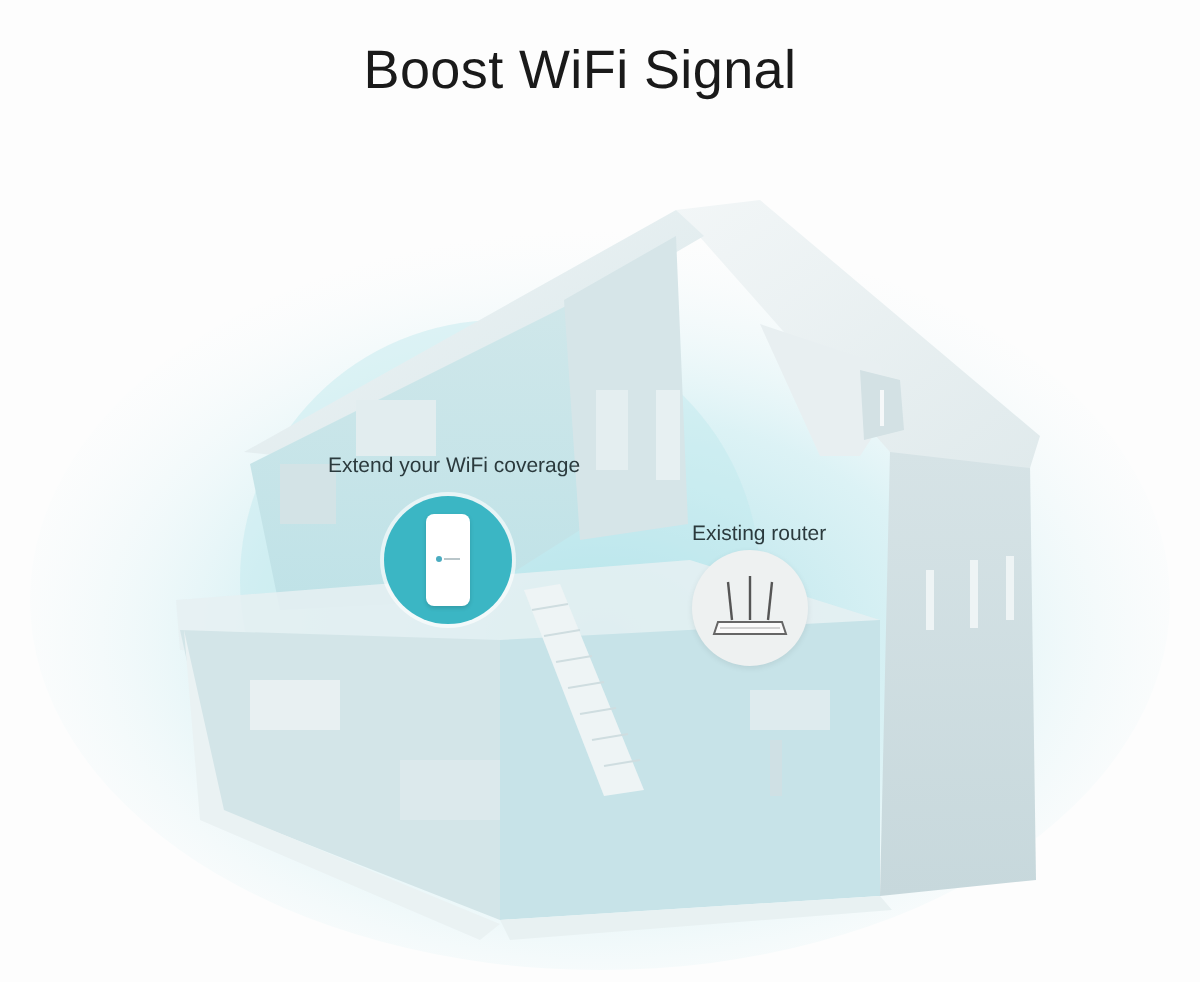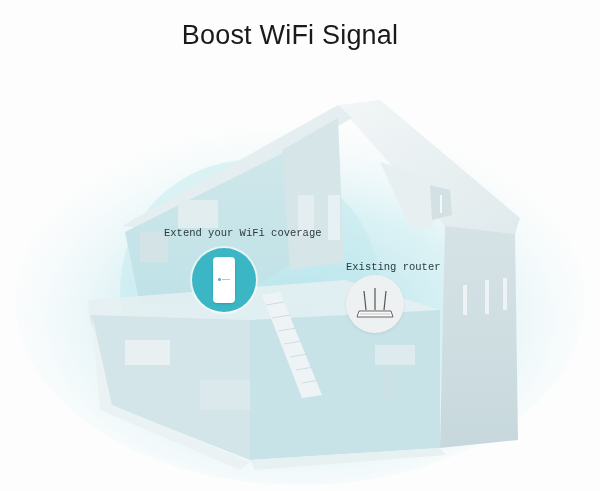--- a/index.html
+++ b/index.html
@@ -1,20 +1,20 @@
 <!DOCTYPE html>
 <html><head>
 <meta charset="utf-8">
 <style>
   html, body { margin:0; padding:0; }
   body { width:600px; height:491px; background:#fdfdfd; position:relative; overflow:hidden; font-family:"Liberation Sans", sans-serif; }
   .title { position:absolute; left:0; top:20px; width:600px; text-align:center; font-size:27px; color:#1a1a1a; letter-spacing:0.2px; }
   .title span { position:relative; left:-10px; }
   svg.scene { position:absolute; left:0; top:0; }
-  .callout { position:absolute; font-size:10.5px; color:#2b3a3d; white-space:nowrap;font-family:Liberation Mono, monospace; }
+  .callout { position:absolute; font-size:10.5px; color:#2b3a3d; white-space:nowrap; }
   .extender-label { left:164px; top:227px; }
   .router-label { left:346px; top:261px; }
   .badge { position:absolute; border-radius:50%; }
   .extender-badge { left:192px; top:248px; width:64px; height:64px; background:#3bb6c4; box-shadow:0 0 0 2px rgba(255,255,255,0.6); }
   .extender-device { position:absolute; left:21px; top:9px; width:22px; height:46px; background:#fff; border-radius:4px; box-shadow:0 1px 2px rgba(0,0,0,0.15); }
   .extender-logo { position:absolute; left:5px; top:21px; width:12px; height:3px; }
   .extender-logo .dot { position:absolute; left:0; top:0; width:3px; height:3px; border-radius:50%; background:#4aacc0; }
   .extender-logo .bar { position:absolute; left:4px; top:1px; width:8px; height:1px; background:#b9c6ca; }
   .router-badge { left:346px; top:275px; width:58px; height:58px; background:#eef1f1; box-shadow:0 1px 3px rgba(0,0,0,0.08); }
 </style>

